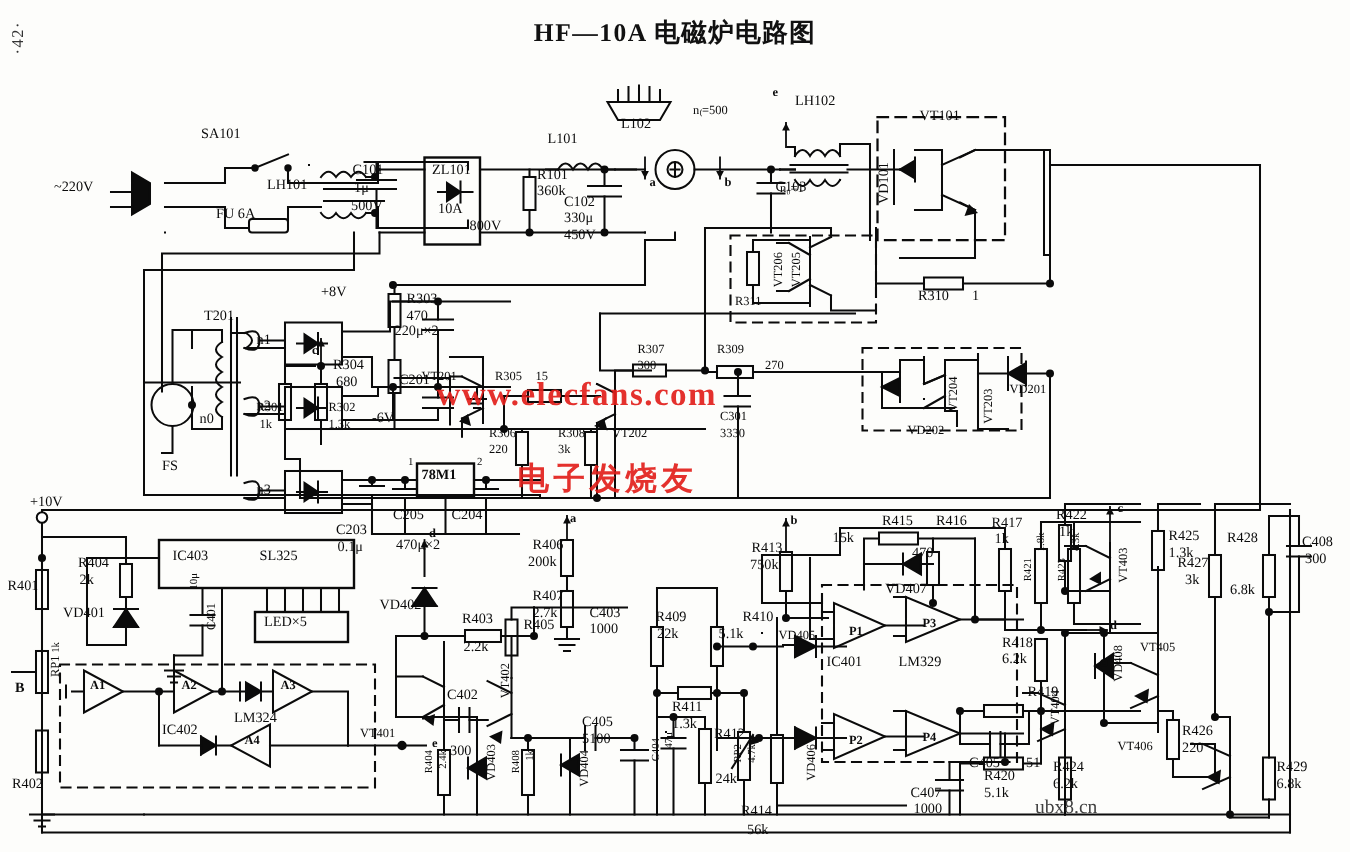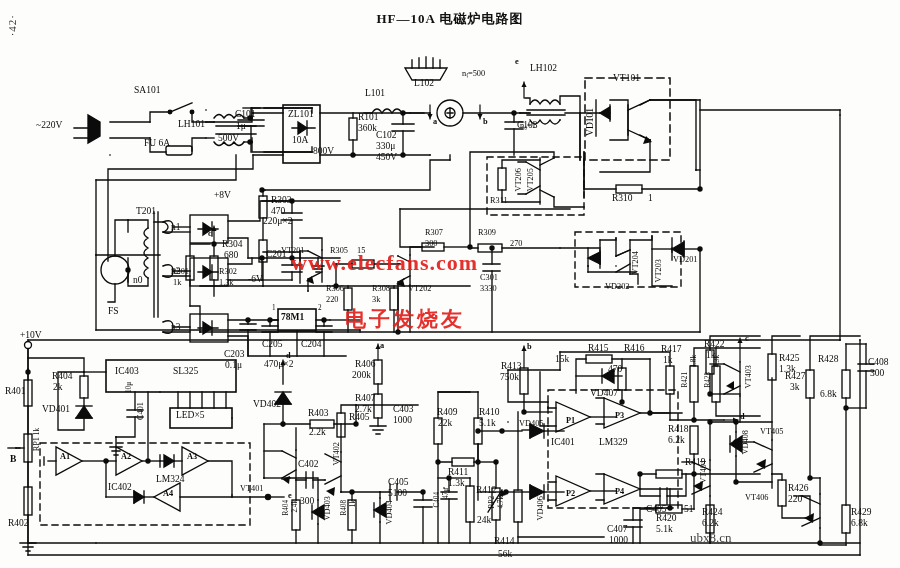--- a/index.html
+++ b/index.html
@@ -1,19 +1,19 @@
 <!DOCTYPE html>
 <html><head>
 <meta charset="utf-8">
 <style>
   html,body{margin:0;padding:0;background:#fff;}
   body{font-family:"Liberation Serif",serif;}
   #page{position:relative;width:900px;height:568px;background:#fdfdfb;overflow:hidden;}
   #svgroot{position:absolute;left:0;top:0;width:900px;height:568px;}
-  .ttl{position:absolute;left:0;top:10px;width:900px;text-align:center;font-size:13px;font-weight:bold;letter-spacing:1px;color:#111;}
+  .ttl{position:absolute;left:0;top:10px;width:900px;text-align:center;font-size:17px;font-weight:bold;letter-spacing:1px;color:#111;}
   .pgnum{position:absolute;left:6px;top:14px;font-size:11px;color:#333;writing-mode:vertical-rl;transform:rotate(180deg);letter-spacing:1px;}
   .wm1{position:absolute;left:291px;top:250px;font-size:22px;color:#e2201c;font-family:"Liberation Serif",serif;letter-spacing:1px;font-weight:bold;opacity:.92;}
   .wm2{position:absolute;left:345px;top:305px;font-size:21px;color:#e2201c;font-weight:bold;letter-spacing:3px;opacity:.92;}
   .wm3{position:absolute;left:690px;top:530px;font-size:13px;color:#222;opacity:.85;}
   .lbl{position:absolute;font-size:9.5px;color:#0b0b0b;line-height:1.02;white-space:pre;font-family:"Liberation Serif",serif;}
   .lbl.b{font-weight:bold;}
   .lbl.s{font-size:8.3px;}
   .lbl.xs{font-size:7.2px;}
   .lbl.rot{writing-mode:vertical-rl;transform:rotate(180deg);}
 </style>
@@ -778,21 +778,21 @@
 
     </g>
   </svg>
 
   <div class="lbl" style="left:36px;top:121px;">~220V</div>
   <div class="lbl" style="left:134px;top:86px;">SA101</div>
   <div class="lbl" style="left:144px;top:139px;">FU 6A</div>
   <div class="lbl" style="left:178px;top:120px;">LH101</div>
   <div class="lbl" style="left:235px;top:110px;">C101</div>
   <div class="lbl" style="left:236px;top:122px;">1μ</div>
-  <div class="lbl" style="left:218px;top:134px;">500V</div>
+  <div class="lbl" style="left:234px;top:134px;">500V</div>
   <div class="lbl" style="left:288px;top:110px;">ZL101</div>
   <div class="lbl" style="left:292px;top:136px;">10A</div>
   <div class="lbl" style="left:292px;top:147px;margin-left:21px;">800V</div>
   <div class="lbl" style="left:358px;top:113px;">R101</div>
   <div class="lbl" style="left:358px;top:124px;">360k</div>
   <div class="lbl" style="left:365px;top:89px;">L101</div>
   <div class="lbl" style="left:376px;top:131px;">C102</div>
   <div class="lbl" style="left:376px;top:142px;">330μ</div>
   <div class="lbl" style="left:376px;top:153px;">450V</div>
   <div class="lbl" style="left:414px;top:79px;">L102</div>
@@ -901,21 +901,21 @@
   <div class="lbl" style="left:355px;top:360px;">R406</div>
   <div class="lbl" style="left:352px;top:371px;">200k</div>
   <div class="lbl" style="left:355px;top:394px;">R407</div>
   <div class="lbl" style="left:355px;top:405px;">2.7k</div>
   <div class="lbl" style="left:393px;top:405px;">C403</div>
   <div class="lbl" style="left:393px;top:416px;">1000</div>
   <div class="lbl" style="left:388px;top:478px;">C405</div>
   <div class="lbl" style="left:388px;top:489px;">5100</div>
   <div class="lbl" style="left:437px;top:408px;">R409</div>
   <div class="lbl" style="left:438px;top:419px;">22k</div>
-  <div class="lbl" style="left:479px;top:408px;">R410</div>
+  <div class="lbl" style="left:479px;top:408px;padding-left:16px;">R410</div>
   <div class="lbl" style="left:479px;top:419px;">5.1k</div>
   <div class="lbl" style="left:448px;top:468px;">R411</div>
   <div class="lbl" style="left:448px;top:479px;">1.3k</div>
   <div class="lbl rot xs" style="left:434px;top:492px;">C404</div>
   <div class="lbl rot xs" style="left:443px;top:488px;">47μ</div>
   <div class="lbl" style="left:476px;top:486px;">R412</div>
   <div class="lbl" style="left:477px;top:516px;">24k</div>
   <div class="lbl rot xs" style="left:489px;top:496px;">RP2</div>
   <div class="lbl rot xs" style="left:498px;top:496px;">4.7k</div>
   <div class="lbl b s" style="left:527px;top:343px;">b</div>

